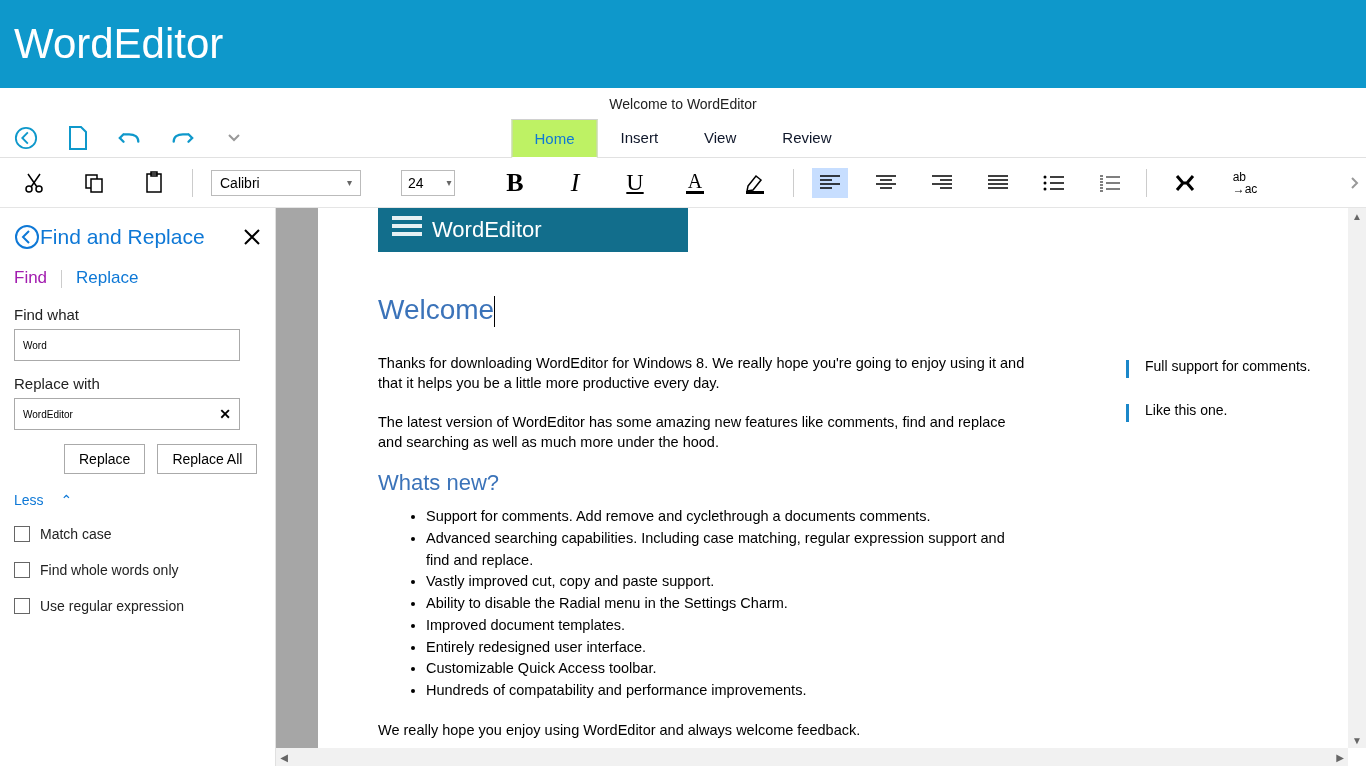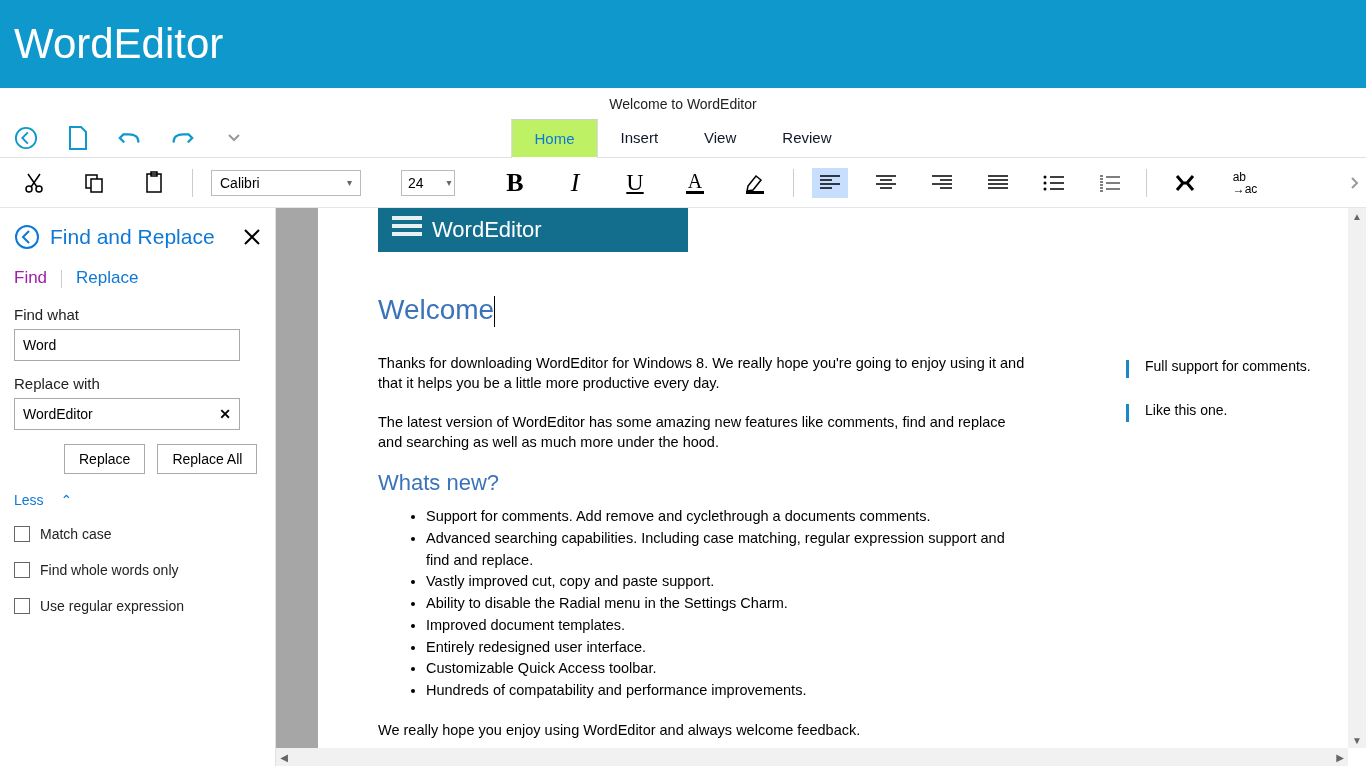--- a/index.html
+++ b/index.html
@@ -27,30 +27,30 @@
 .font-select { width: 150px; height: 26px; border: 1px solid #bbb; display: flex; align-items: center; padding: 0 8px; justify-content: space-between; }
 .size-select { width: 54px; height: 26px; border: 1px solid #bbb; display: flex; align-items: center; padding: 0 6px; justify-content: space-between; gap: 23px; }
 .ribbon .group { display: flex; align-items: center; gap: 20px; }
 .align-btn { width: 36px; height: 30px; display: flex; align-items: center; justify-content: center; }
 .align-btn.active { background: #c7deff; }
 .ribbon-right-expand { position: absolute; right: 6px; top: 50%; transform: translateY(-50%); color: #999; }
 
 
 .main { display: flex; height: calc(768px - 88px - 32px - 40px - 50px); }
 .sidepanel { width: 276px; border-right: 1px solid #e0e0e0; padding: 16px 14px 12px 14px; overflow: hidden; }
-.sidepanel .panel-header { display: flex; align-items: center; gap: 10px; margin-bottom: 18px; }
+.sidepanel .panel-header { display: flex; align-items: center; margin-bottom: 18px; }
 .sidepanel .panel-title { color: #0e78d6; font-size: 21px; font-weight: 400; flex: 1; }
 .panel-tabs { display: flex; align-items: center; gap: 14px; margin-bottom: 16px; }
 .panel-tabs .ptab { font-size: 17px; color: #a21caf; cursor: pointer; padding-bottom: 2px; }
 .panel-tabs .ptab.active { color: #0e78d6; }
 .panel-tabs .psep { width: 1px; height: 18px; background: #ccc; }
 .field-label { font-size: 15px; color: #222; margin-bottom: 6px; }
 .text-input { width: 226px; height: 32px; border: 1px solid #aaa; padding: 0 8px; font-size: 14px; margin-bottom: 14px; display: flex; align-items: center; position: relative; }
 .text-input.with-x input { width: calc(100% - 20px); }
-.text-input input { border: none; outline: none; width: 100%; font-size: 14px; font-family: inherit; }
+.text-input input { border: none; outline: none; width: 100%; font-size: 10px; font-family: inherit; }
 .text-input .clear { position: absolute; right: 8px; top: 50%; transform: translateY(-50%); font-weight: bold; cursor: pointer; }
 .btn-row { display: flex; gap: 12px; margin-left: 50px; margin-bottom: 18px; }
 .btn { border: 1px solid #aaa; background: #fff; padding: 6px 14px; font-size: 14px; cursor: pointer; }
 .less-link { color: #0e78d6; font-size: 14px; cursor: pointer; margin-bottom: 18px; display: inline-flex; align-items: center; gap: 17px; }
 .cb-row { display: flex; align-items: center; gap: 10px; margin-bottom: 20px; font-size: 14px; color: #222; }
 .cb-row .cb { width: 16px; height: 16px; border: 1px solid #666; }
 
 
 .docwrap { flex: 1; position: relative; background: #fff; }
 .doc-scroll { position: absolute; inset: 0; overflow: hidden; }

